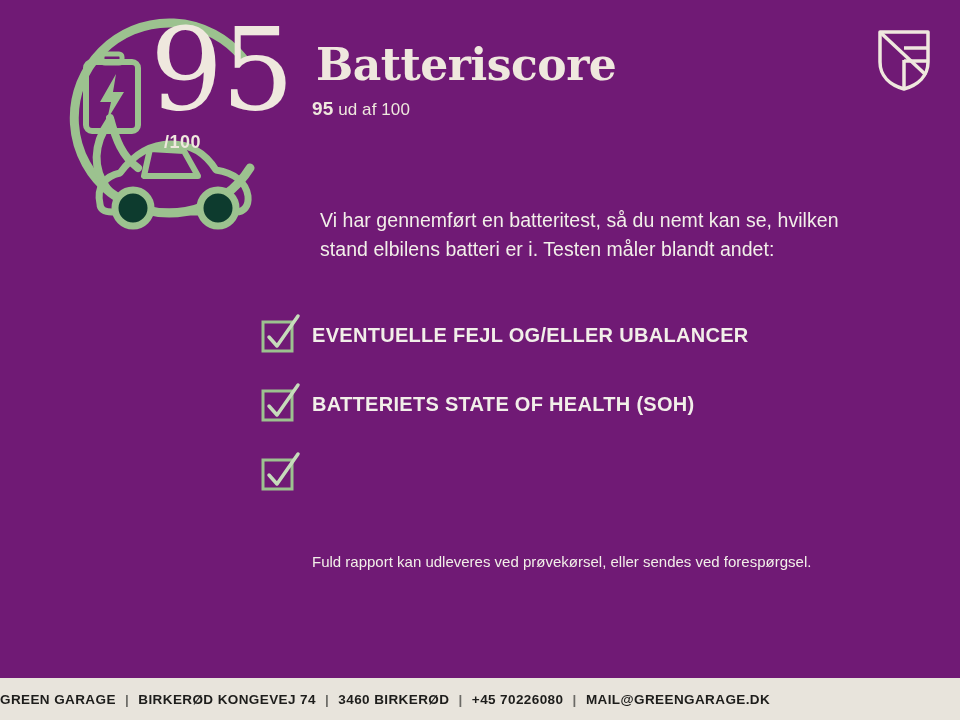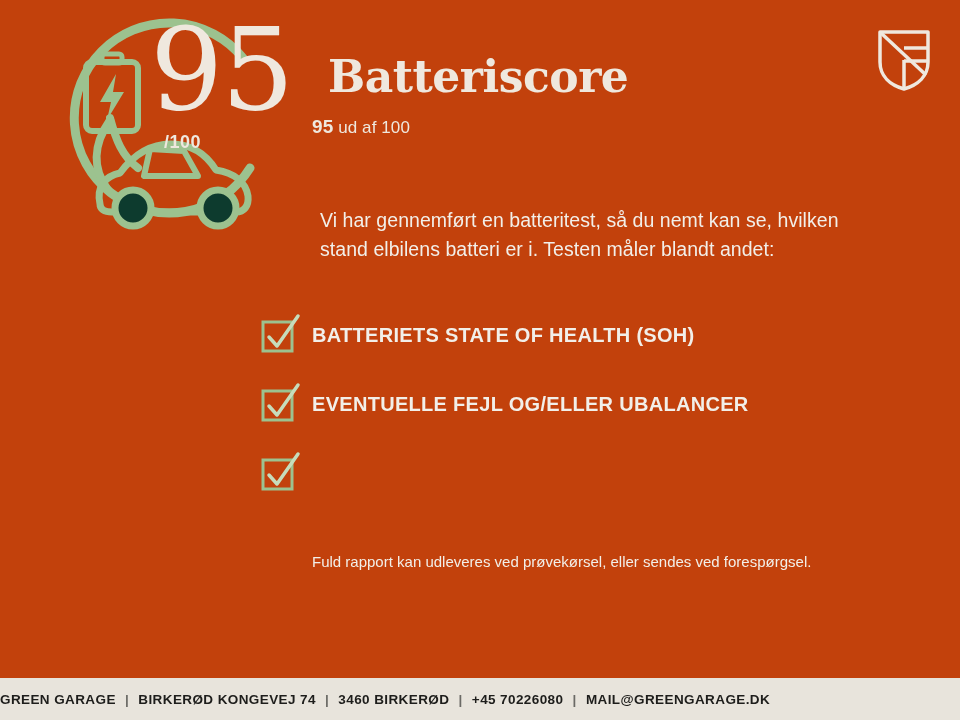--- a/index.html
+++ b/index.html
@@ -10,21 +10,21 @@
     width: 960px;
     height: 720px;
     overflow: hidden;
     font-family: "Liberation Sans", sans-serif;
     background: #0d3b2e;
   }
   #page {
     position: relative;
     width: 960px;
     height: 720px;
-    background: #c2410c;
+    background: #701a75;
     box-sizing: border-box;
   }
 
   
   #badge-graphic {
     position: absolute;
     left: 38px;
     top: 18px;
     width: 250px;
     height: 235px;
@@ -58,21 +58,21 @@
     position: absolute;
     left: 312px;
     top: 38px;
   }
   #page-title {
     font-family: "DejaVu Serif", "Liberation Serif", serif;
     font-size: 44px;
     line-height: 1.05;
     font-weight: 700;
     color: #efe8de;
-    margin: 16px;
+    margin: 4px;
     letter-spacing: -0.5px;
   }
   #subtitle {
     margin-top: 10px;
     font-size: 17px;
     color: #efe8de;
     letter-spacing: 0.1px;
   }
   #subtitle .sub-score {
     font-weight: 700;
@@ -226,31 +226,31 @@
 
   <div id="checklist">
 
     <div class="check-item">
       <div class="check-box">
         <svg width="48" height="44" viewBox="0 0 48 44" fill="none">
           <rect x="3" y="9" width="29" height="29" stroke="#9cc28f" stroke-width="3" fill="none"></rect>
           <path d="M 9 24 L 17 33 L 38 3" stroke="#c6dcbb" stroke-width="3.5" fill="none" stroke-linecap="round" stroke-linejoin="round"></path>
         </svg>
       </div>
-      <div class="check-label">BATTERIETS STATE OF HEALTH (SOH)</div>
+      <div class="check-label">EVENTUELLE FEJL OG/ELLER UBALANCER</div>
     </div>
 
     <div class="check-item">
       <div class="check-box">
         <svg width="48" height="44" viewBox="0 0 48 44" fill="none">
           <rect x="3" y="9" width="29" height="29" stroke="#9cc28f" stroke-width="3" fill="none"></rect>
           <path d="M 9 24 L 17 33 L 38 3" stroke="#c6dcbb" stroke-width="3.5" fill="none" stroke-linecap="round" stroke-linejoin="round"></path>
         </svg>
       </div>
-      <div class="check-label">EVENTUELLE FEJL OG/ELLER UBALANCER</div>
+      <div class="check-label">BATTERIETS STATE OF HEALTH (SOH)</div>
     </div>
 
     <div class="check-item">
       <div class="check-box">
         <svg width="48" height="44" viewBox="0 0 48 44" fill="none">
           <rect x="3" y="9" width="29" height="29" stroke="#9cc28f" stroke-width="3" fill="none"></rect>
           <path d="M 9 24 L 17 33 L 38 3" stroke="#c6dcbb" stroke-width="3.5" fill="none" stroke-linecap="round" stroke-linejoin="round"></path>
         </svg>
       </div>
     </div>

